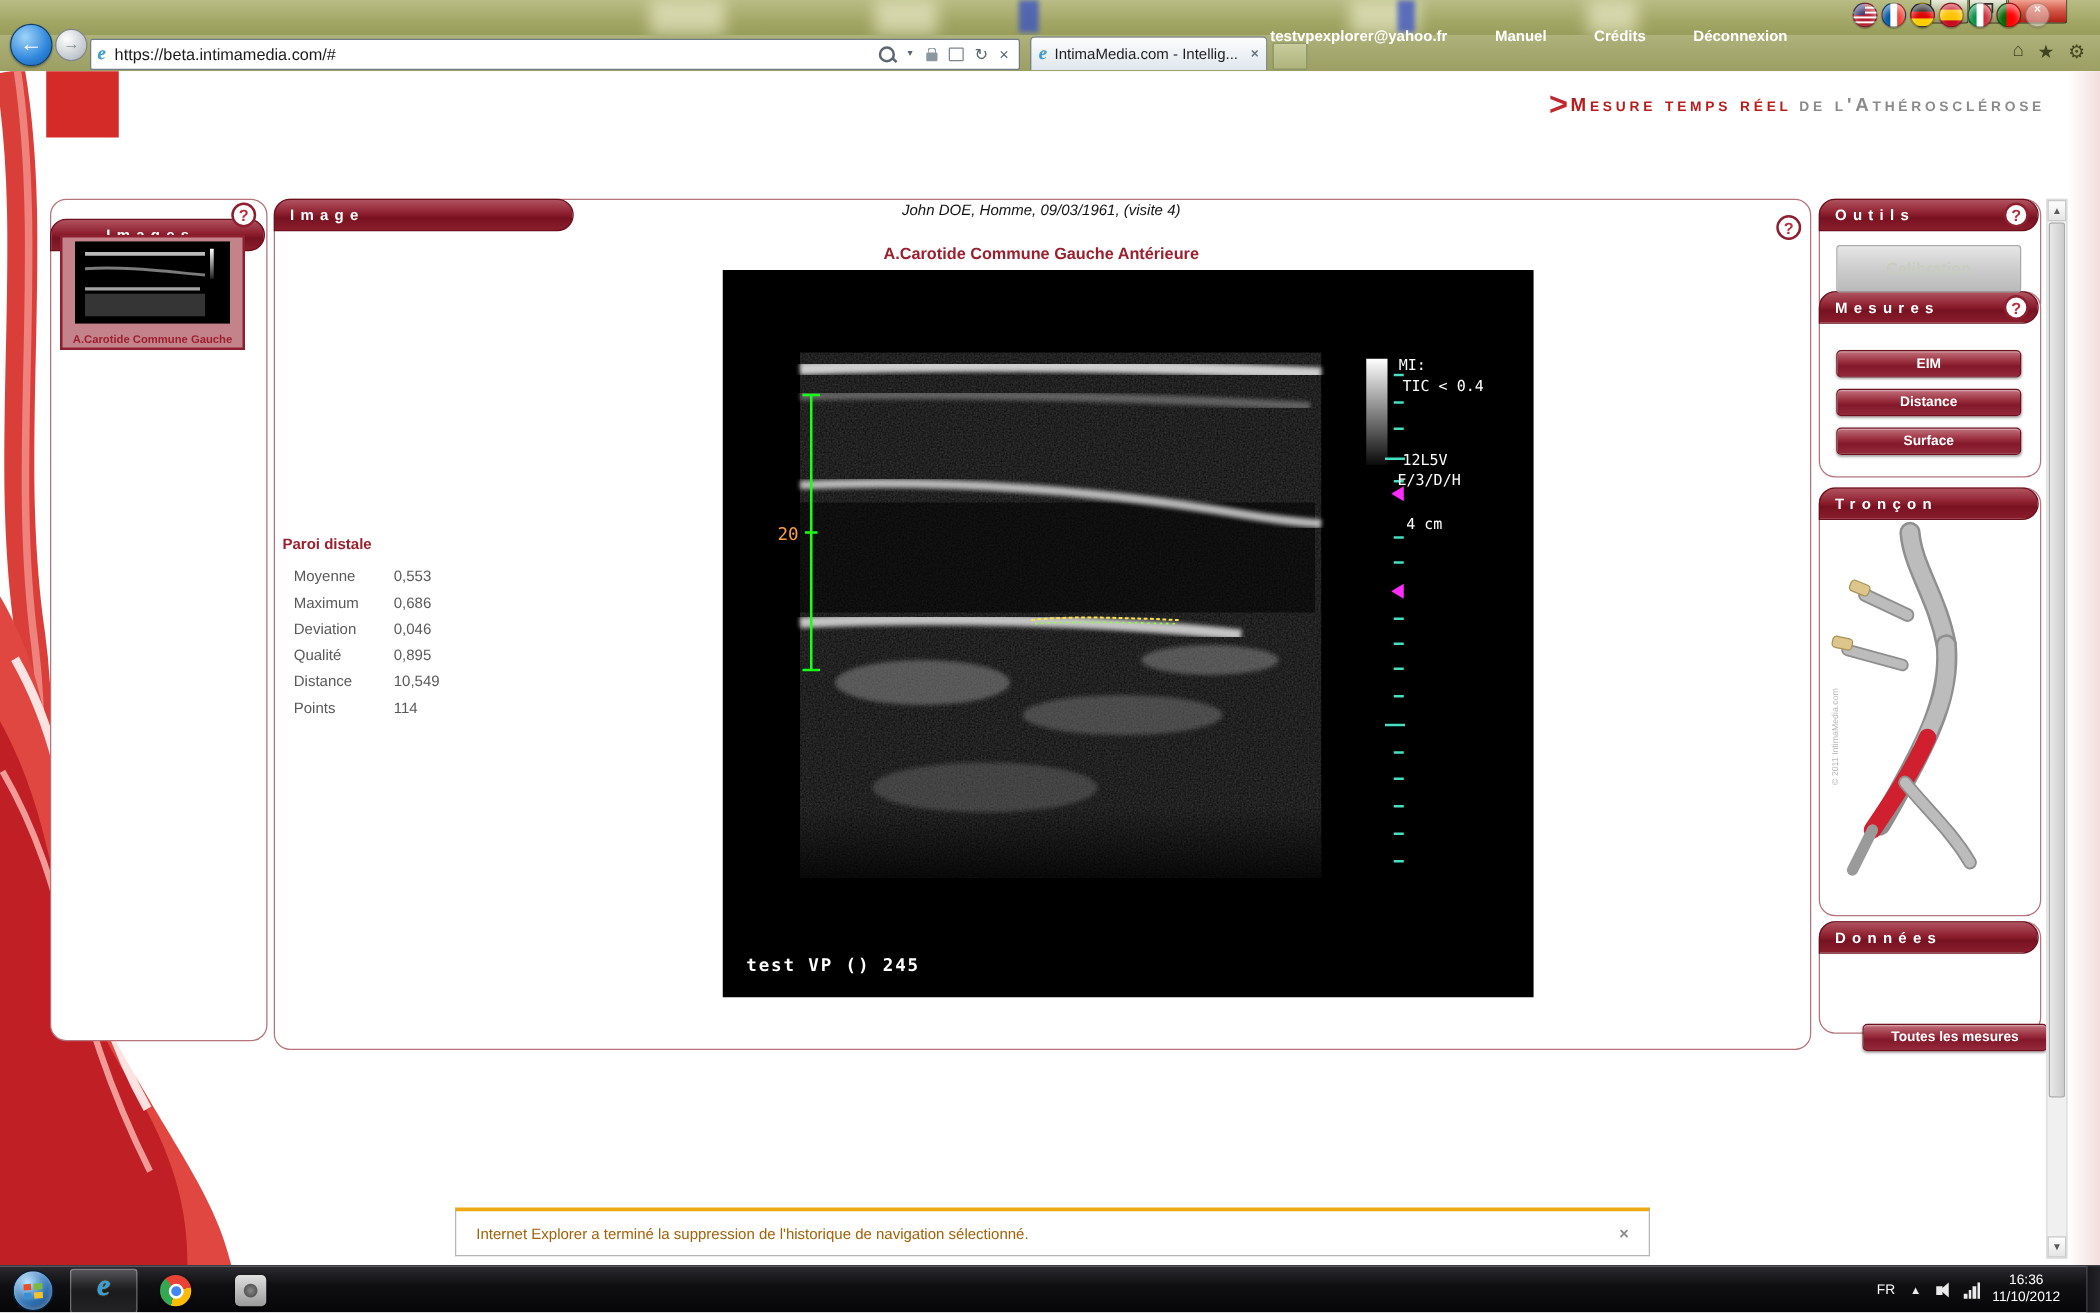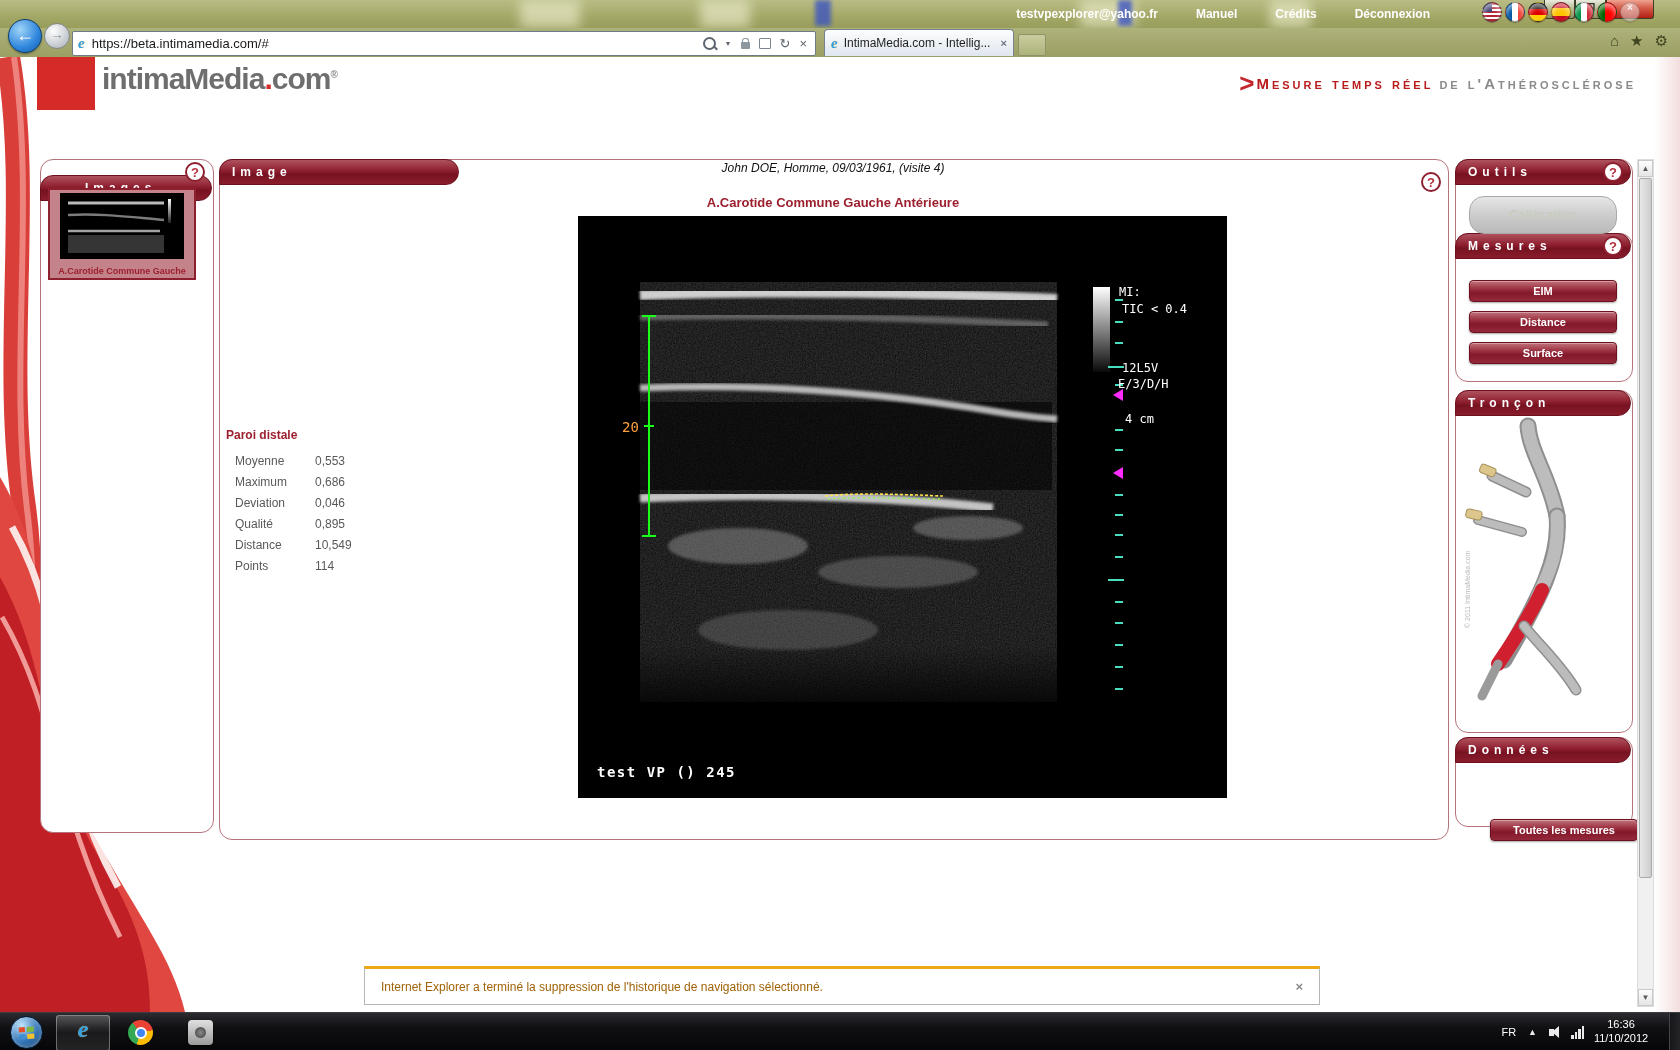--- a/index.html
+++ b/index.html
@@ -67,21 +67,21 @@
     background:linear-gradient(#6d6d6d,#4d4d4d);display:flex;align-items:center;}
   #navhelp{width:19px;height:19px;border-radius:50%;margin-left:32px;
     background:radial-gradient(circle at 35% 30%,#e8606a,#b01220);border:1px solid #7e0d18;
     color:#fff;font:bold 12px "Liberation Sans",sans-serif;text-align:center;line-height:18px;box-sizing:border-box;}
   #navitems{display:flex;align-items:center;gap:13px;margin-left:26px;color:#fff;
     font-weight:bold;font-size:12px;}
   .navbullet{color:#cfcfcf;font-size:11px;}
   .navitem{padding:3px 8px;}
   .navitem.active{background:linear-gradient(#e2e2e2,#9a9a9a 55%,#8a8a8a);border-radius:3px;
     box-shadow:inset 0 0 2px rgba(0,0,0,.35);text-shadow:0 1px 1px rgba(0,0,0,.35);}
-  #navright{position:absolute;right:250px;top:1px;height:25px;display:flex;align-items:center;
+  #navright{position:absolute;right:250px;top:16px;height:25px;display:flex;align-items:center;
     gap:38px;color:#fff;font-weight:bold;font-size:12px;}
   #flags{position:absolute;right:40px;top:2px;display:flex;gap:3px;align-items:center;}
   .flag{width:20px;height:20px;border-radius:50%;border:1px solid rgba(40,40,40,.45);
     box-shadow:inset 0 4px 5px rgba(255,255,255,.55),0 1px 1px rgba(0,0,0,.3);box-sizing:border-box;}
   .flag.us{background:linear-gradient(#3c3b6e,#3c3b6e) 0 0/9px 9px no-repeat,
     repeating-linear-gradient(#b22234 0 2px,#fff 2px 4px);}
   .flag.fr{background:linear-gradient(90deg,#0055a4 34%,#fff 34% 66%,#ef4135 66%);}
   .flag.de{background:linear-gradient(#1a1a1a 34%,#dd0000 34% 67%,#ffce00 67%);}
   .flag.es{background:linear-gradient(#c60b1e 26%,#ffc400 26% 74%,#c60b1e 74%);}
   .flag.it{background:linear-gradient(90deg,#009246 34%,#fff 34% 66%,#ce2b37 66%);}
@@ -111,21 +111,21 @@
   #stats .shdr{color:#9c1f2e;font-weight:bold;margin-bottom:8px;margin-left:-9px;}
   .srow{display:flex;height:21px;align-items:center;}
   .srow .lbl{width:72px;}
   .srow .val{margin-left:8px;}
   
   .rbtn{position:absolute;left:1469px;width:148px;height:22px;border-radius:4px;z-index:4;
     background:linear-gradient(#c1727c,#9b3040 40%,#82182a 60%,#93293a);
     border:1px solid #6d101d;color:#fff;font-weight:bold;font-size:11px;text-align:center;
     line-height:20px;box-sizing:border-box;
     box-shadow:0 1px 2px rgba(0,0,0,.35),inset 0 1px 0 rgba(255,255,255,.35);}
-  #calibbtn{position:absolute;left:1469px;top:196px;width:148px;height:38px;border-radius:15px;z-index:4;
+  #calibbtn{position:absolute;left:1469px;top:196px;width:148px;height:38px;border-radius:3px;z-index:4;
     background:linear-gradient(#e6e6e6,#cfcfcf 45%,#b9b9b9);border:1px solid #a9a9a9;
     color:#c7cdbf;font-weight:bold;font-size:13px;text-align:center;line-height:36px;box-sizing:border-box;}
   
   #scrollbar{left:1637px;top:159px;width:17px;height:848px;background:#f0f0f0;
     border:1px solid #dcdcdc;z-index:5;box-sizing:border-box;}
   .sbarrow{position:absolute;left:0;width:15px;height:17px;background:linear-gradient(#fefefe,#e5e5e5);
     border:1px solid #c9c9c9;box-sizing:border-box;color:#5a5a5a;font-size:8px;text-align:center;line-height:15px;}
   #sbthumb{position:absolute;left:1px;top:18px;width:13px;height:700px;background:linear-gradient(90deg,#e8e8e8,#cdcdcd);
     border:1px solid #aaa;border-radius:2px;box-sizing:border-box;}
   
@@ -219,21 +219,20 @@
     <path d="M8,0 C32,140 2,300 24,450 C42,580 8,700 26,955" stroke="#d8342e" stroke-width="24" fill="none" opacity="0.95"></path>
     <path d="M14,0 C36,150 8,310 28,460 C44,590 14,710 30,955" stroke="#f2948f" stroke-width="6" fill="none" opacity="0.8"></path>
     <path d="M0,420 C70,540 20,640 95,780 C140,862 172,900 185,955 L0,955 Z" fill="#e04740"></path>
     <path d="M0,520 C55,620 35,700 105,810 C140,868 150,910 150,955 L0,955 Z" fill="#c11f26"></path>
     <path d="M12,470 C80,590 40,690 118,830" stroke="#ffffff" stroke-width="7" fill="none" opacity="0.85"></path>
     <path d="M2,560 C60,660 50,740 120,880" stroke="#f5a9a4" stroke-width="5" fill="none" opacity="0.9"></path>
   </svg>
   <div id="rightwash" class="abs"></div>
 
   <div id="logoblock" class="abs"></div>
-  <div id="logo" class="abs"><span>intimaMedia</span><span class="reddot">.</span><span>com</span><sup>®</sup></div>
   <div id="tagline" class="abs">
     <span class="chev">&gt;</span><span class="red">Mesure temps réel</span><span>de l'Athérosclérose</span>
   </div>
 
   <div id="mainnav">
 
     <div id="navhelp">?</div>
     <div id="navitems">
       <span class="navitem">Patient</span>
       <span class="navbullet">•</span>

